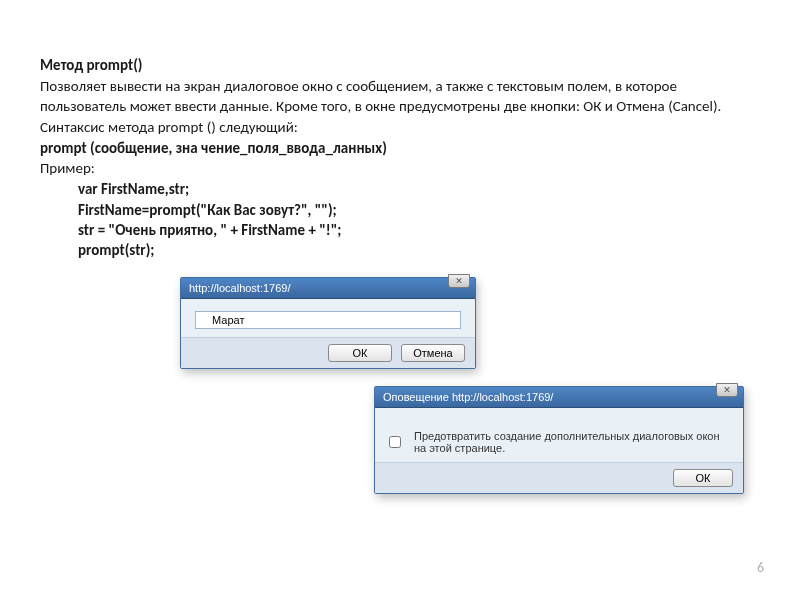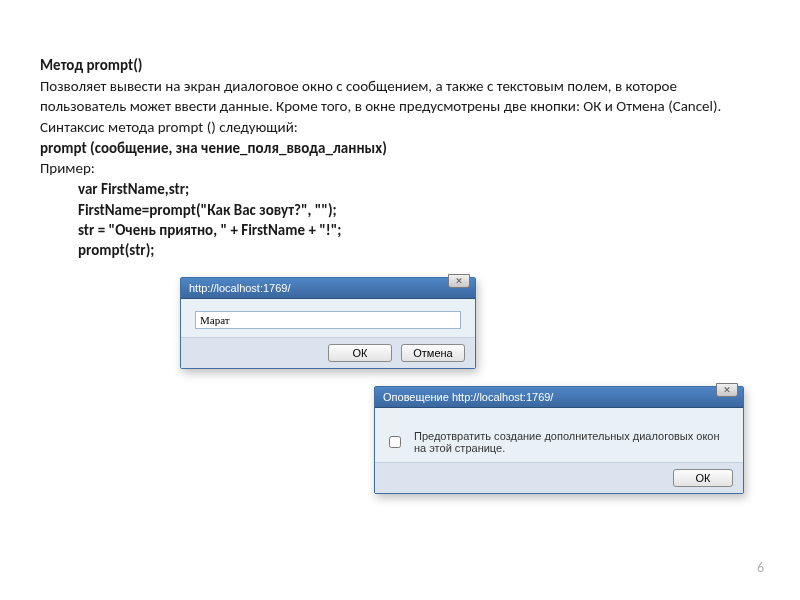--- a/index.html
+++ b/index.html
@@ -66,24 +66,24 @@
       padding: 12px 14px 8px 14px;
       color: #333;
     }
     .prompttext {
       margin-bottom: 8px;
     }
     .textinput {
       width: 100%;
       background: #fff;
       border: 1px solid #9db6d3;
-      padding: 2px 4px;
+      padding: 2px 16px;
       font-size: 11px;
       height: 18px;
-      font-family: Liberation Serif, serif;
+      font-family: Liberation Sans, sans-serif;
     }
     .btnrow {
       background: #dbe4ee;
       border-top: 1px solid #c1cedd;
       padding: 6px 10px;
       text-align: right;
     }
     .btnrow button {
       background: linear-gradient(#fdfdfd, #e3e3e3);
       border: 1px solid #8a8a8a;

